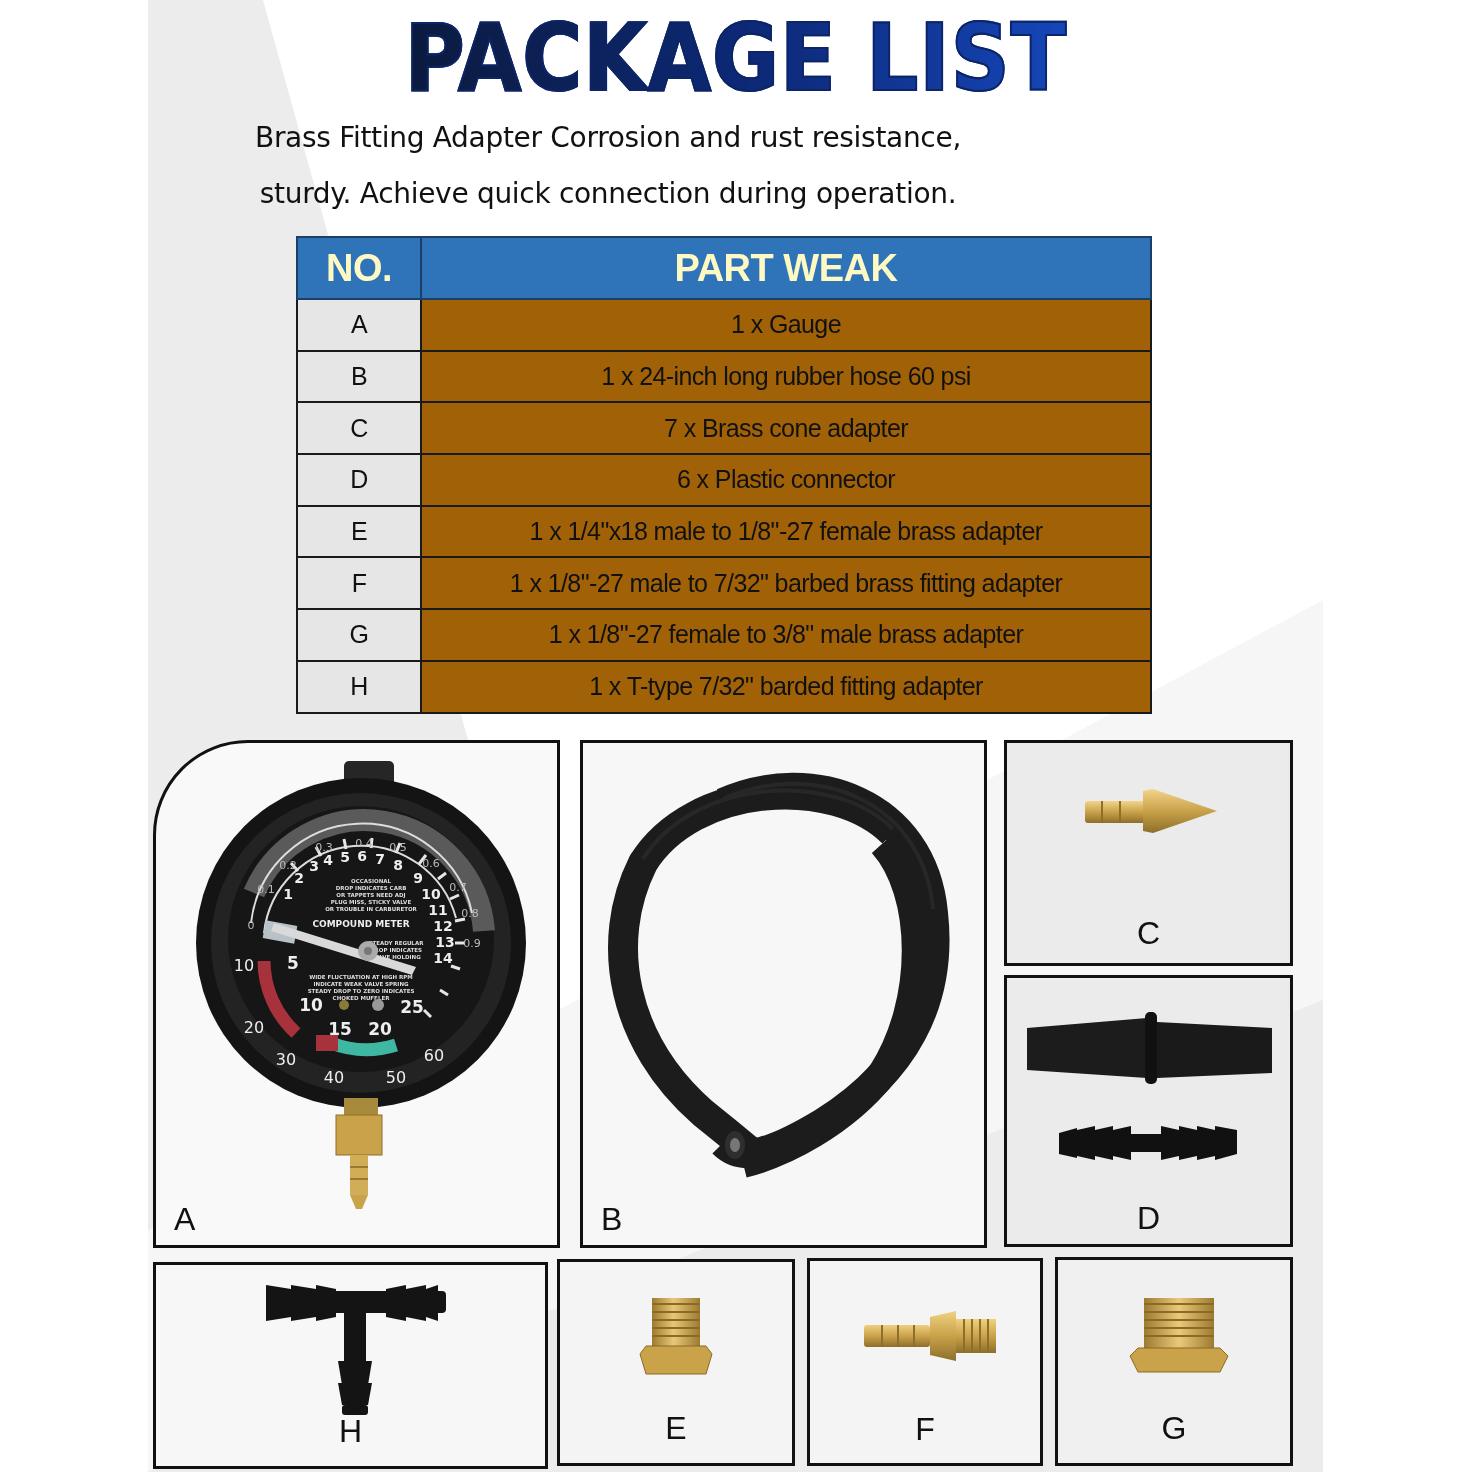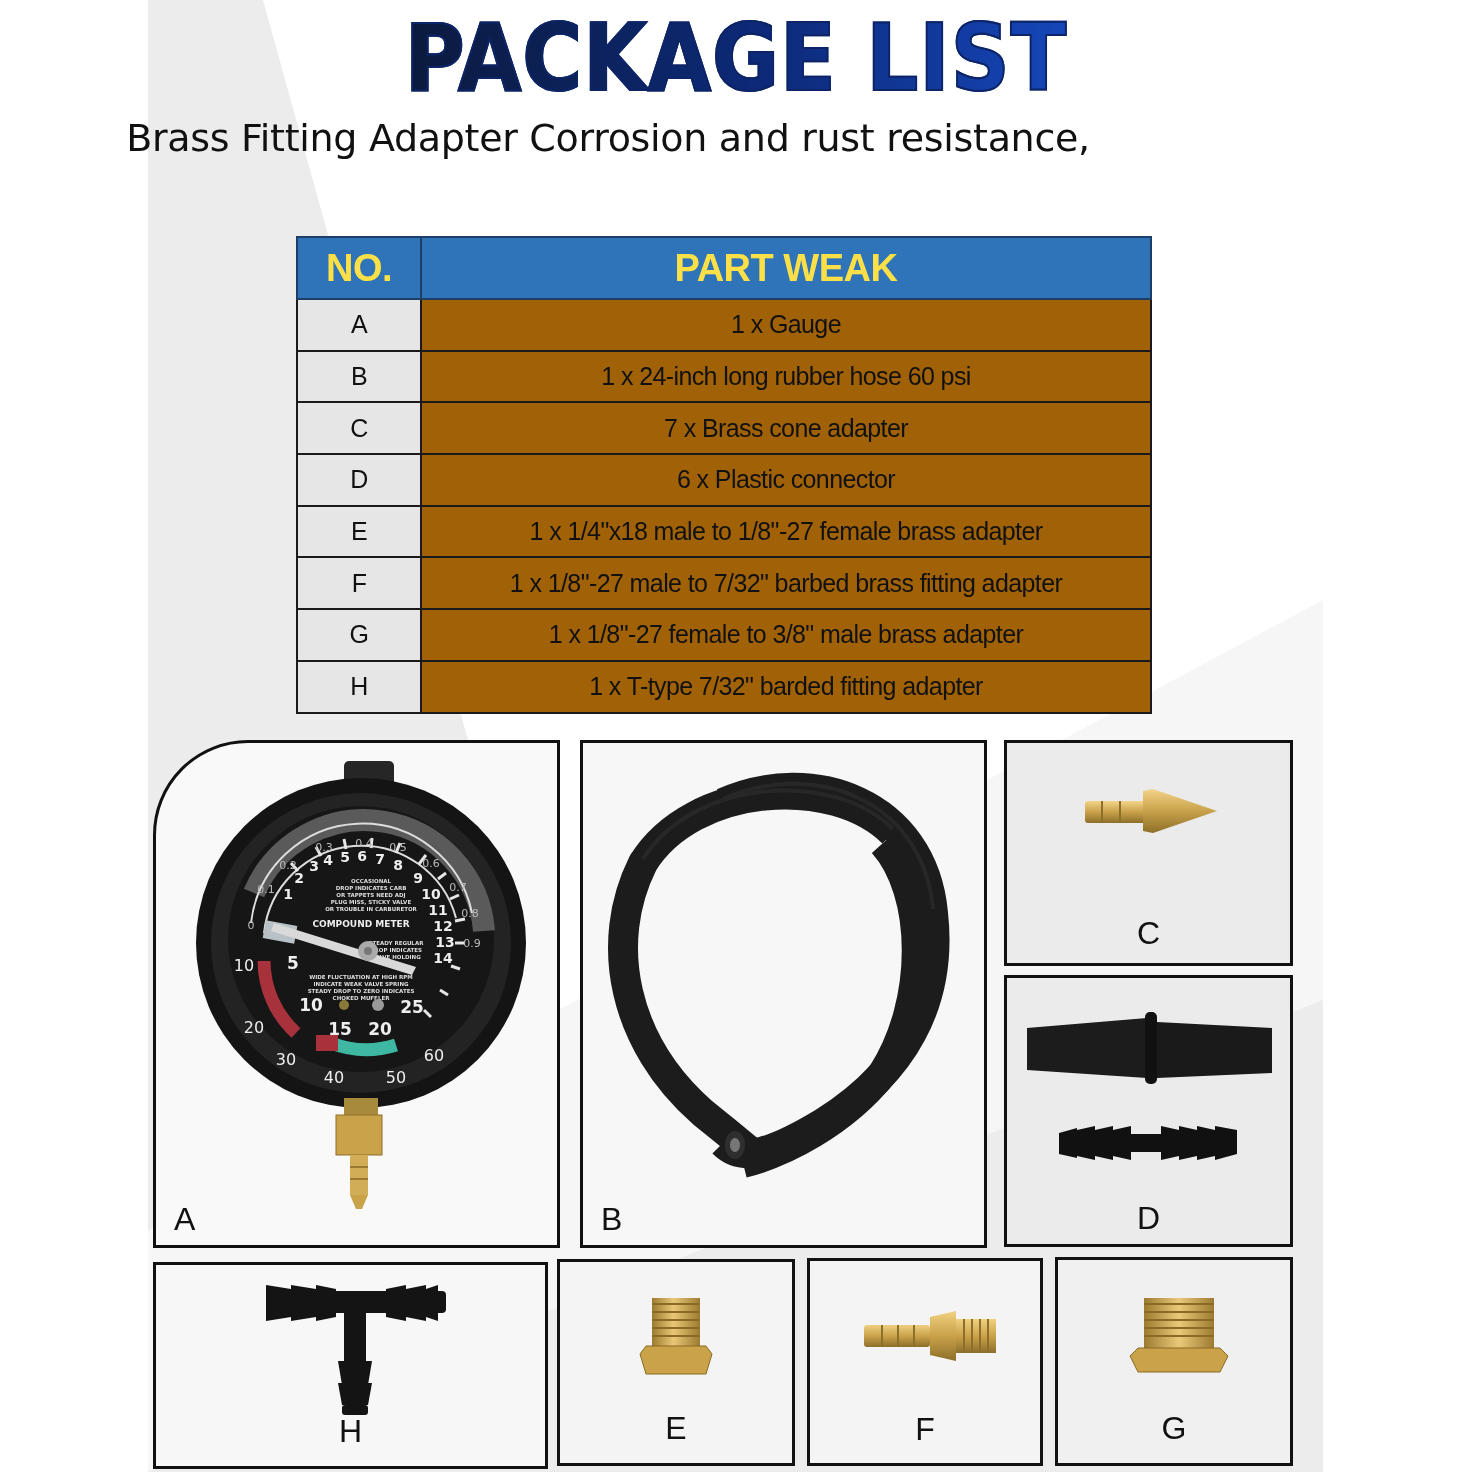--- a/index.html
+++ b/index.html
@@ -14,25 +14,25 @@
     clip-path: polygon(0 1230px, 1175px 600px, 1175px 1000px, 0 1472px); }
   .band-left { position:absolute; left:0; top:0; width:1175px; height:1472px; background:#ececed;
     clip-path: polygon(0 0, 115px 0, 320px 740px, 0 1100px); }
 
   .title { position: absolute; left: 0; width: 1472px; top: 8px; text-align: center;
     font-family: "DejaVu Sans", sans-serif; font-weight: 900; font-size: 88px; letter-spacing: 1px; line-height: 100px;
     transform: scaleX(0.93) scaleY(1.05); }
   .title span { background: linear-gradient(90deg, #0b1a3d 0%, #0d2a7a 55%, #1546b8 100%);
     -webkit-background-clip: text; background-clip: text; color: transparent; -webkit-text-stroke: 2px #0d2466; }
   .subtitle { position: absolute; left: 0; width: 1216px; top: 110px; text-align: center;
-    font-family: "DejaVu Sans", sans-serif; font-size: 38px; line-height: 56px; color: #111; letter-spacing: -0.3px; }
+    font-family: "DejaVu Sans", sans-serif; font-size: 28px; line-height: 56px; color: #111; letter-spacing: -0.3px; }
 
   
   .ptable { position: absolute; left: 296px; top: 236px; width: 856px; border-collapse: collapse; }
-  .ptable th { background: #2f74b8; color: #fde047; height: 62px; font-weight: bold; font-size: 38px;
+  .ptable th { background: #2f74b8; color: #fef9c3; height: 62px; font-weight: bold; font-size: 38px;
     font-family: "Liberation Sans", sans-serif; border: 2px solid #1d3f66; letter-spacing: -0.5px; }
   .ptable td { height: 51.7px; font-size: 25px; color: #111; text-align: center; border: 2px solid #1a1a1a; letter-spacing: -0.6px; }
   .ptable td.no { background: #e6e6e6; width: 124px; }
   .ptable td.name { background: #a16207; }
 
   
   .panel { position: absolute; border: 3px solid #111; background: rgba(255,255,255,0.0); overflow: hidden; }
   .panel .lbl { position: absolute; font-size: 32px; color: #111; font-family: "Liberation Sans", sans-serif; }
   .pA { left: 153px; top: 740px; width: 407px; height: 508px; border-top-left-radius: 95px; background: #f9f9f9; }
   .pB { left: 580px; top: 740px; width: 407px; height: 508px; background: #f7f7f7; }
@@ -49,20 +49,21 @@
 
 <div class="backdrop">
   <div class="band-white"></div>
   <div class="band-left"></div>
   <div class="band-white2"></div>
 </div>
 
 <div class="title"><span>PACKAGE LIST</span></div>
 <div class="subtitle">
   <div>Brass Fitting Adapter Corrosion and rust resistance,</div>
+  <div>sturdy. Achieve quick connection during operation.</div>
 </div>
 
 <table class="ptable">
   <thead>
     <tr>
       <th>NO.</th>
       <th>PART WEAK</th>
     </tr>
   </thead>
   <tbody>

